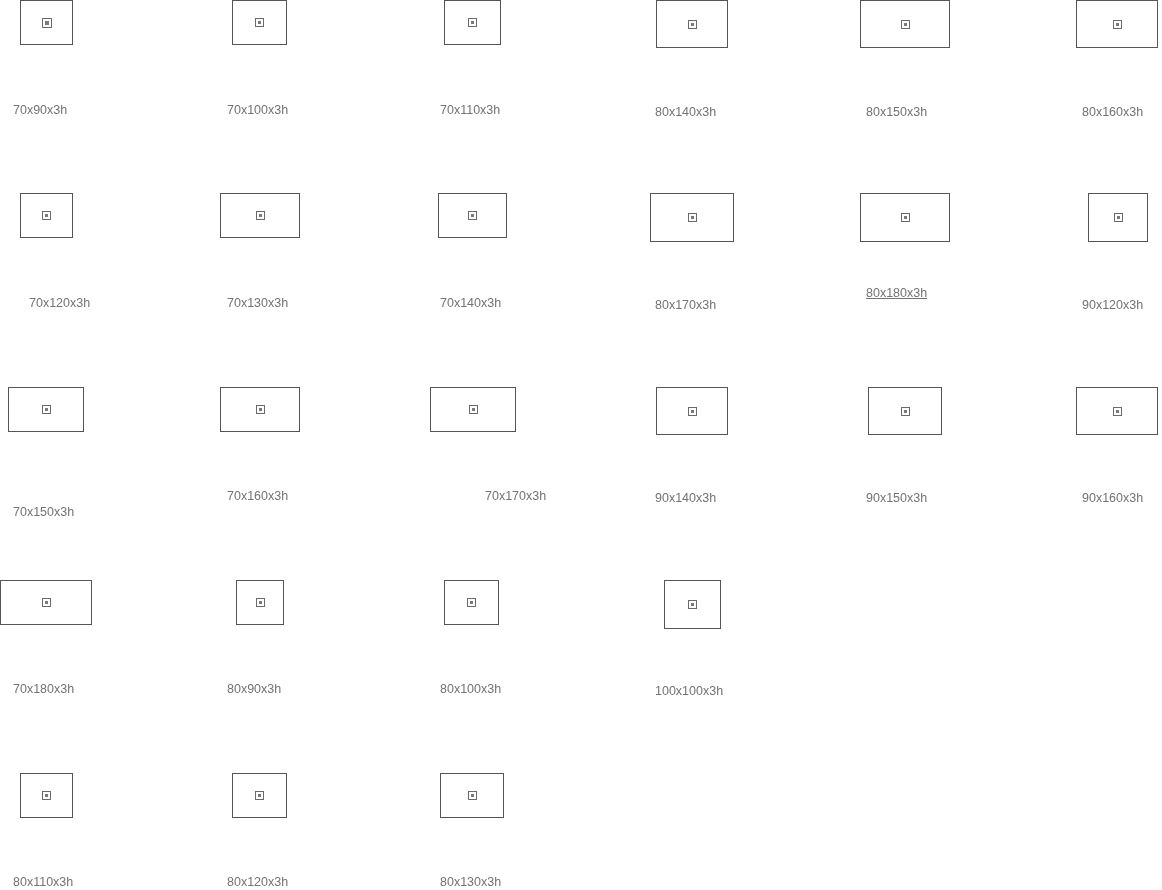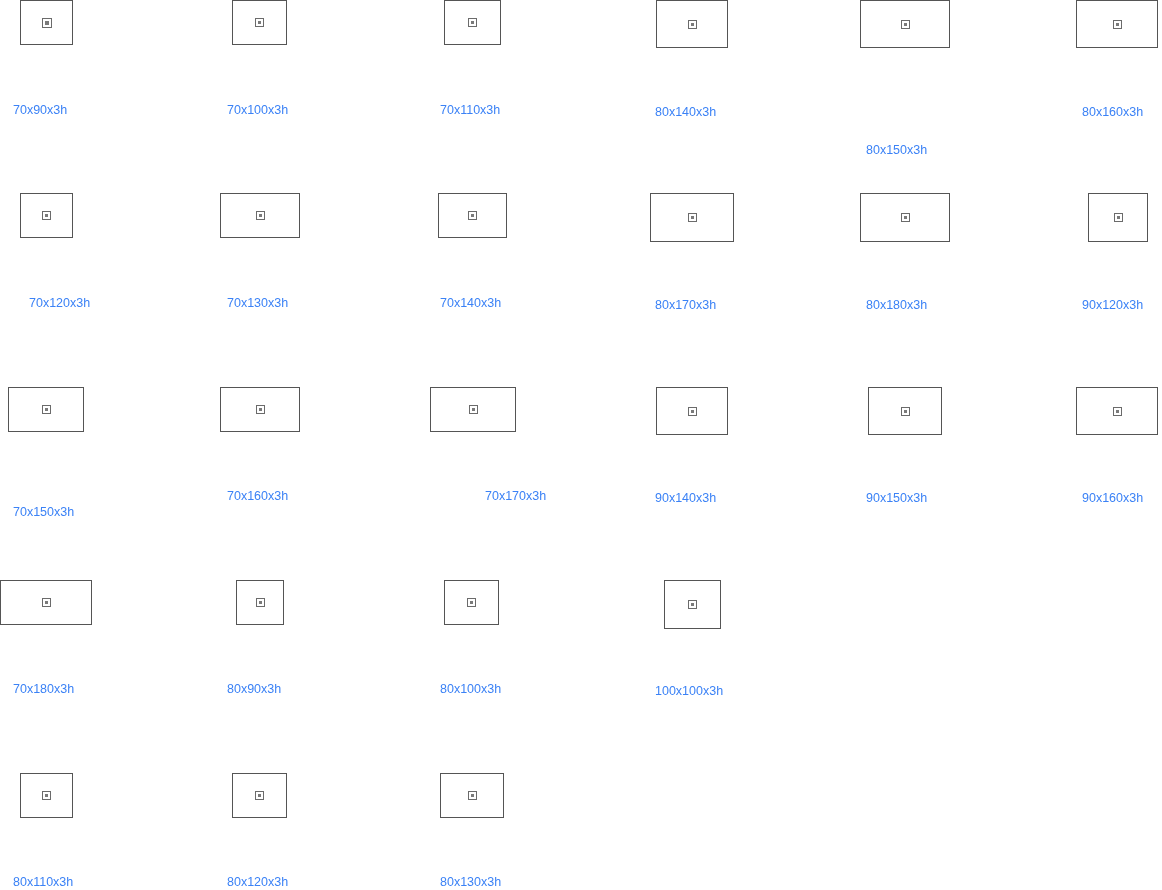--- a/index.html
+++ b/index.html
@@ -40,21 +40,21 @@
     position: absolute;
     left: 2px;
     top: 2px;
     right: 2px;
     bottom: 2px;
     background: #7a7a7a;
   }
   .caption {
     font-size: 12.5px;
     line-height: 14px;
-    color: #3b82f6;
+    color: #737373;
     white-space: nowrap;
   }
 </style>
 </head>
 <body>
 
 <div id="grid">
     <div class="swatch" style="position: absolute; left: 20px; top: 0px; width: 53px; height: 45px;">
       <span class="glyph" style="width: 10px; height: 10px;"></span>
     </div>
@@ -67,21 +67,21 @@
       <span class="glyph" style="width: 9px; height: 9px;"></span>
     </div>
     <div class="caption" style="position: absolute; left: 440px; top: 103px;">70x110x3h</div>
     <div class="swatch" style="position: absolute; left: 656px; top: 0px; width: 72px; height: 48px;">
       <span class="glyph" style="width: 9px; height: 9px;"></span>
     </div>
     <div class="caption" style="position: absolute; left: 655px; top: 105px;">80x140x3h</div>
     <div class="swatch" style="position: absolute; left: 860px; top: 0px; width: 90px; height: 48px;">
       <span class="glyph" style="width: 9px; height: 9px;"></span>
     </div>
-    <div class="caption" style="position: absolute; left: 866px; top: 105px; margin-top: 38px;">80x150x3h</div>
+    <div class="caption" style="position: absolute; left: 866px; top: 105px;">80x150x3h</div>
     <div class="swatch" style="position: absolute; left: 1076px; top: 0px; width: 82px; height: 48px;">
       <span class="glyph" style="width: 9px; height: 9px;"></span>
     </div>
     <div class="caption" style="position: absolute; left: 1082px; top: 105px;">80x160x3h</div>
     <div class="swatch" style="position: absolute; left: 20px; top: 193px; width: 53px; height: 45px;">
       <span class="glyph" style="width: 9px; height: 9px;"></span>
     </div>
     <div class="caption" style="position: absolute; left: 13px; top: 296px; margin-left: 16px;">70x120x3h</div>
     <div class="swatch" style="position: absolute; left: 220px; top: 193px; width: 80px; height: 45px;">
       <span class="glyph" style="width: 9px; height: 9px;"></span>
@@ -91,21 +91,21 @@
       <span class="glyph" style="width: 9px; height: 9px;"></span>
     </div>
     <div class="caption" style="position: absolute; left: 440px; top: 296px;">70x140x3h</div>
     <div class="swatch" style="position: absolute; left: 650px; top: 193px; width: 84px; height: 49px;">
       <span class="glyph" style="width: 9px; height: 9px;"></span>
     </div>
     <div class="caption" style="position: absolute; left: 655px; top: 298px; text-align: center;">80x170x3h</div>
     <div class="swatch" style="position: absolute; left: 860px; top: 193px; width: 90px; height: 49px;">
       <span class="glyph" style="width: 9px; height: 9px;"></span>
     </div>
-    <div class="caption" style="position: absolute; left: 866px; top: 298px;">80x180x3h</div>
+    <div class="caption" style="position: absolute; left: 866px; top: 286px; text-decoration: underline;">80x180x3h</div>
     <div class="swatch" style="position: absolute; left: 1088px; top: 193px; width: 60px; height: 49px;">
       <span class="glyph" style="width: 9px; height: 9px;"></span>
     </div>
     <div class="caption" style="position: absolute; left: 1082px; top: 298px;">90x120x3h</div>
     <div class="swatch" style="position: absolute; left: 8px; top: 387px; width: 76px; height: 45px;">
       <span class="glyph" style="width: 9px; height: 9px;"></span>
     </div>
     <div class="caption" style="position: absolute; left: 13px; top: 489px; margin-top: 16px;">70x150x3h</div>
     <div class="swatch" style="position: absolute; left: 220px; top: 387px; width: 80px; height: 45px;">
       <span class="glyph" style="width: 9px; height: 9px;"></span>

